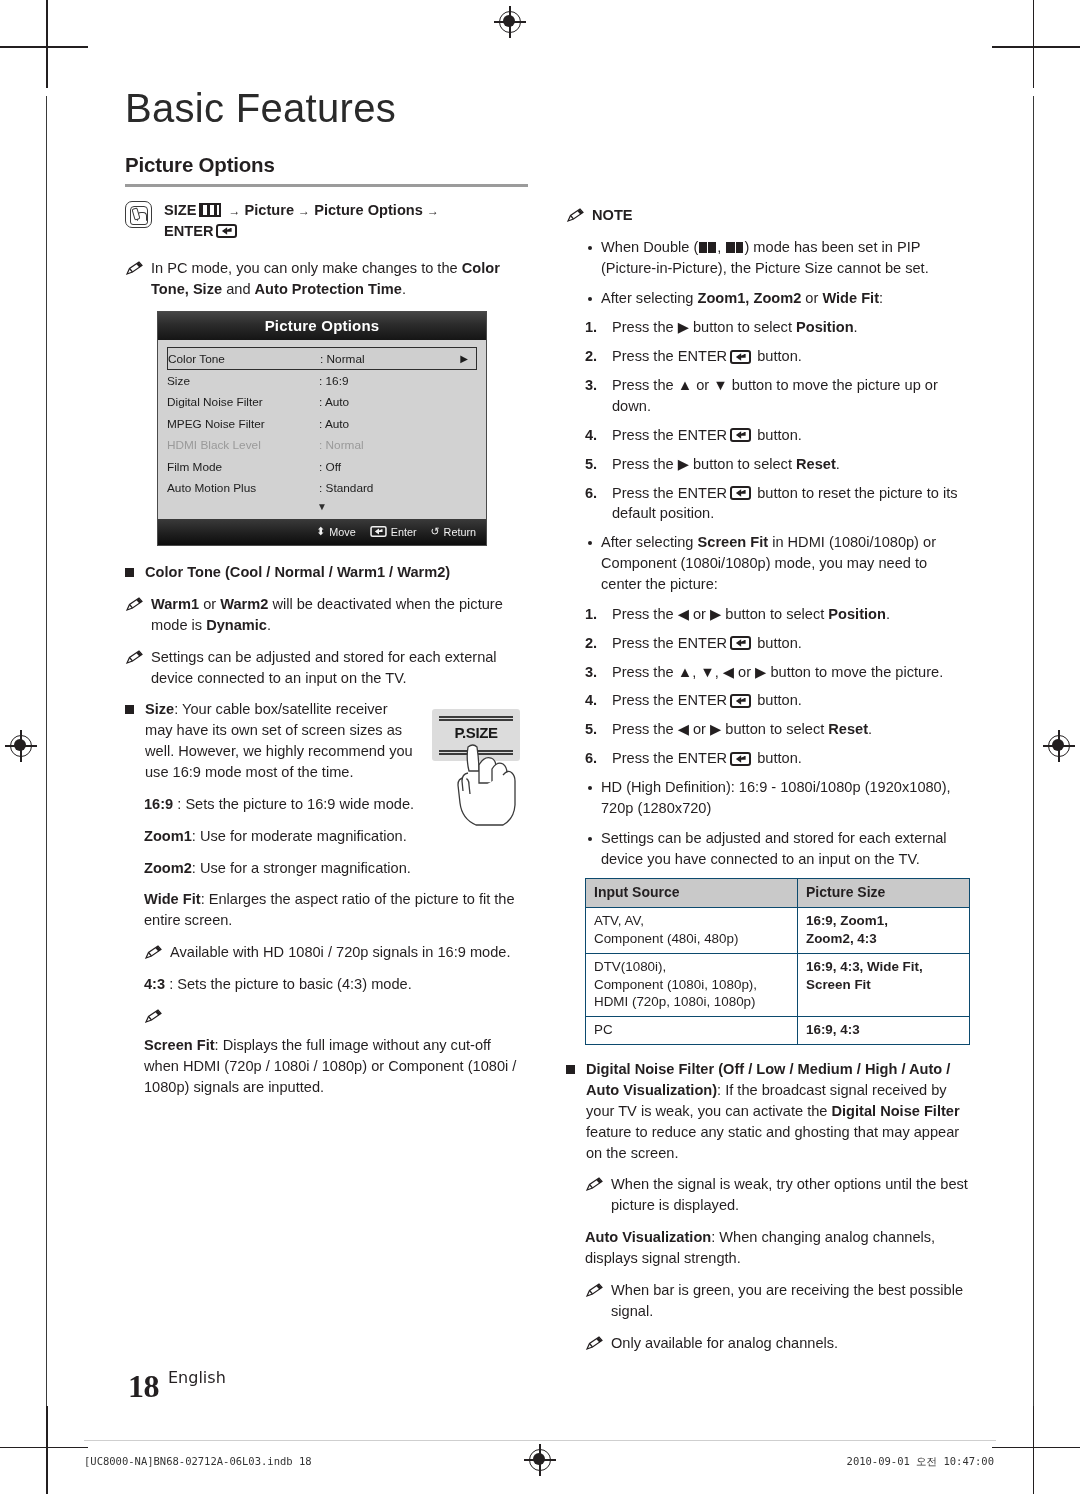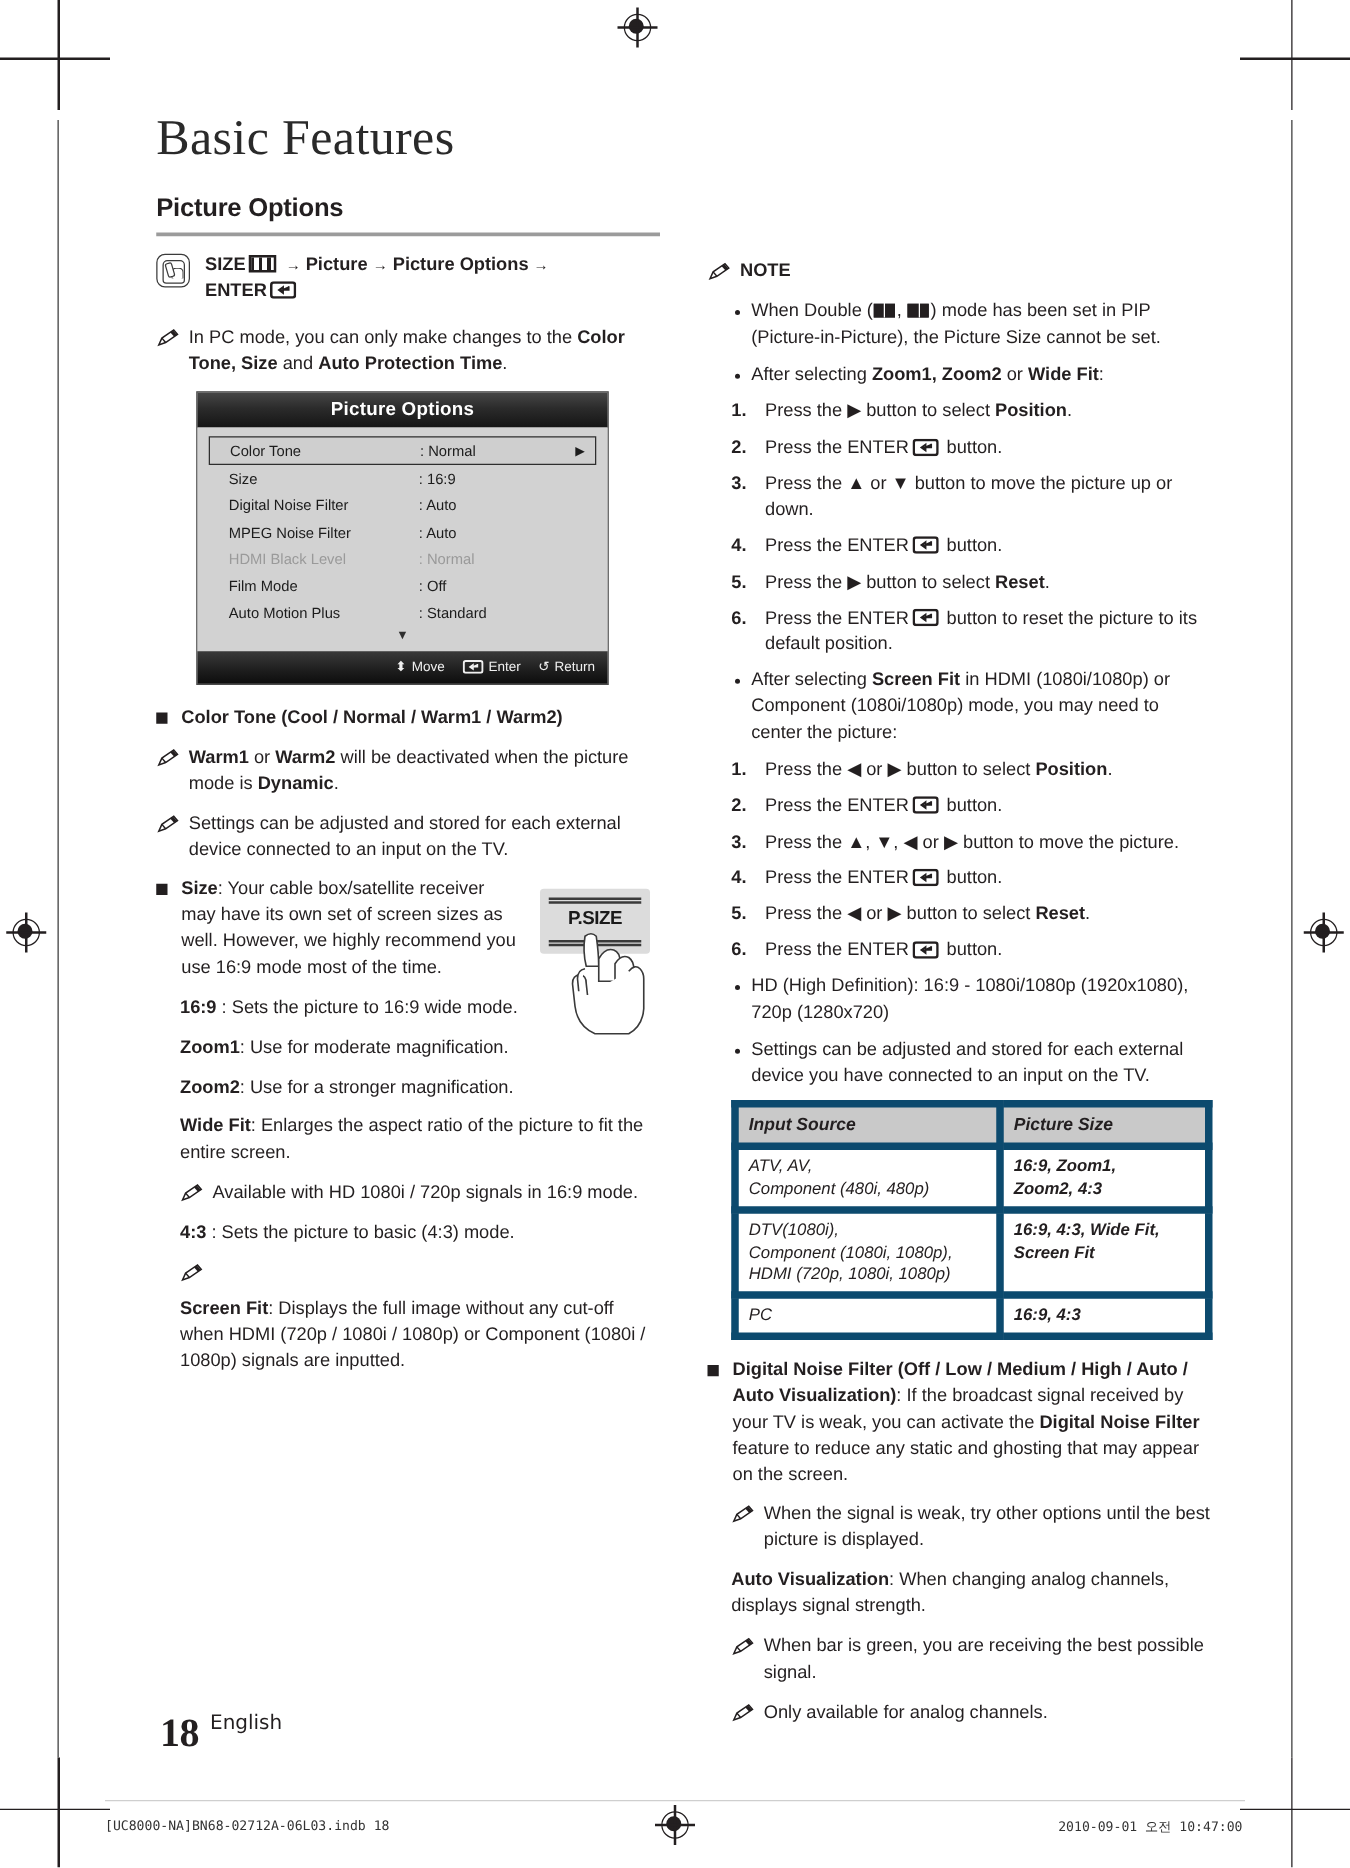--- a/index.html
+++ b/index.html
@@ -58,21 +58,21 @@
     width: 845px;
   }
 
   
   .chapter-title {
     font-size: 40px;
     font-weight: 400;
     letter-spacing: 0.3px;
     color: #2a2a2a;
     margin: 0 0 22px 0;
-    font-family: Liberation Serif, serif;
+    font-family: Liberation Sans, sans-serif;
     font-stretch: condensed;
   }
 
   
   .cols {
     display: flex;
     gap: 38px;
     align-items: flex-start;
   }
   .col { width: 404px; }
@@ -250,21 +250,21 @@
     letter-spacing: 0.2px;
   }
   .osd-body {
     padding: 7px 9px 2px 9px;
     background: #d2d2d2;
   }
   .osd-row {
     display: flex;
     align-items: center;
     height: 21.5px;
-    padding: 0 4px 0 16px;
+    padding: 0 4px 0 0;
     box-sizing: border-box;
   }
   .osd-row.selected {
     border: 1.6px solid #2e2e2e;
     background: #cfcfcf;
     height: 23px;
   }
   .osd-row .label { flex: 0 0 152px; }
   .osd-row .value { flex: 1; }
   .osd-row.dim { color: #9a9a9a; }
@@ -326,25 +326,24 @@
   
   table.psize-table {
     width: 100%;
     border-collapse: collapse;
     font-size: 13.4px;
     margin: 6px 0 14px 19px;
     width: 385px;
   }
   table.psize-table th,
   table.psize-table td {
-    border: 6px solid #0c4a6e;
+    border: 1px solid #0c4a6e;
     padding: 4px 8px 5px 8px;
     vertical-align: top;
     line-height: 1.33;
-    font-style: italic;
   }
   table.psize-table thead th {
     background: #c9c9c9;
     font-weight: bold;
     text-align: left;
     font-size: 14px;
   }
   table.psize-table td.sizes { font-weight: bold; }
   table.psize-table col.c1 { width: 212px; }
 

